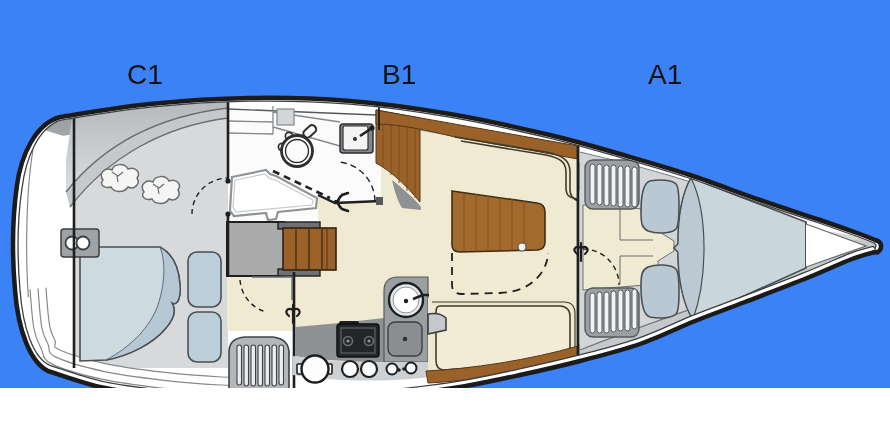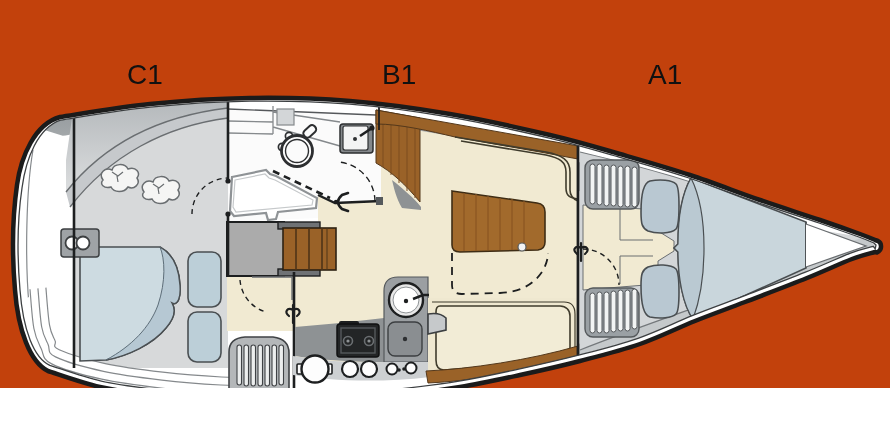--- a/index.html
+++ b/index.html
@@ -1,16 +1,16 @@
 <!DOCTYPE html>
 <html><head>
 <meta charset="utf-8">
 <style>
 html,body{margin:0;padding:0;background:#ffffff;}
-#wrap{position:relative;width:890px;height:388px;background:#c2410c;font-family:"Liberation Sans",sans-serif;}
+#wrap{position:relative;width:890px;height:388px;background:#3b82f6;font-family:"Liberation Sans",sans-serif;}
 svg{position:absolute;left:0;top:0;}
 .lbl{font-family:"Liberation Sans",sans-serif;font-size:28px;fill:#111;}
 </style>
 </head>
 <body>
 <div id="wrap">
 <svg width="890" height="446" viewBox="0 0 890 446">
 <defs>
 <clipPath id="hullclip">
 <path d="M 60.5,120.2 C 75.4,118.0 118.7,110.3 150.3,107.2 C 181.9,104.0 216.8,101.7 250.0,101.2 C 283.3,100.7 316.5,101.5 349.7,104.2 C 383.0,106.8 416.2,111.5 449.5,117.2 C 482.7,122.8 521.0,131.5 549.3,138.1 C 577.5,144.8 595.8,150.4 619.1,157.1 C 642.4,163.7 665.7,170.4 689.0,178.0 C 712.3,185.7 737.3,195.5 759.0,203.0 C 780.6,210.5 802.3,217.4 819.0,223.0 C 835.6,228.7 849.8,233.7 858.9,237.0 C 868.0,240.3 871.3,242.0 873.8,243.0 L 876,245 L 875.2,248.8 L 873.3,246.3 C 869.4,247.4 861.3,249.0 849.9,253.4 C 838.4,257.8 822.6,265.3 804.8,272.4 C 786.9,279.6 761.5,289.2 742.8,296.4 C 724.2,303.6 710.2,308.4 692.8,315.4 C 675.3,322.4 657.1,331.7 638.0,338.3 C 619.0,345.0 598.4,350.1 578.5,355.2 C 558.6,360.3 538.6,364.8 518.7,369.1 C 498.8,373.5 478.9,377.8 459.0,381.1 C 439.1,384.4 419.2,386.7 399.3,389.0 C 379.4,391.4 359.5,393.7 339.6,395.0 C 319.7,396.3 299.9,397.0 280.0,397.0 C 260.1,397.0 240.2,396.2 220.3,395.0 C 200.5,393.9 180.5,392.4 160.7,390.0 C 140.9,387.7 119.8,385.3 101.3,381.1 C 82.8,377.0 58.4,367.9 49.8,365.3 C 34,358 23,330 20,290 C 17,255 17,222 22,188 C 26,158 38,128 60.5,120.2 Z"></path>

